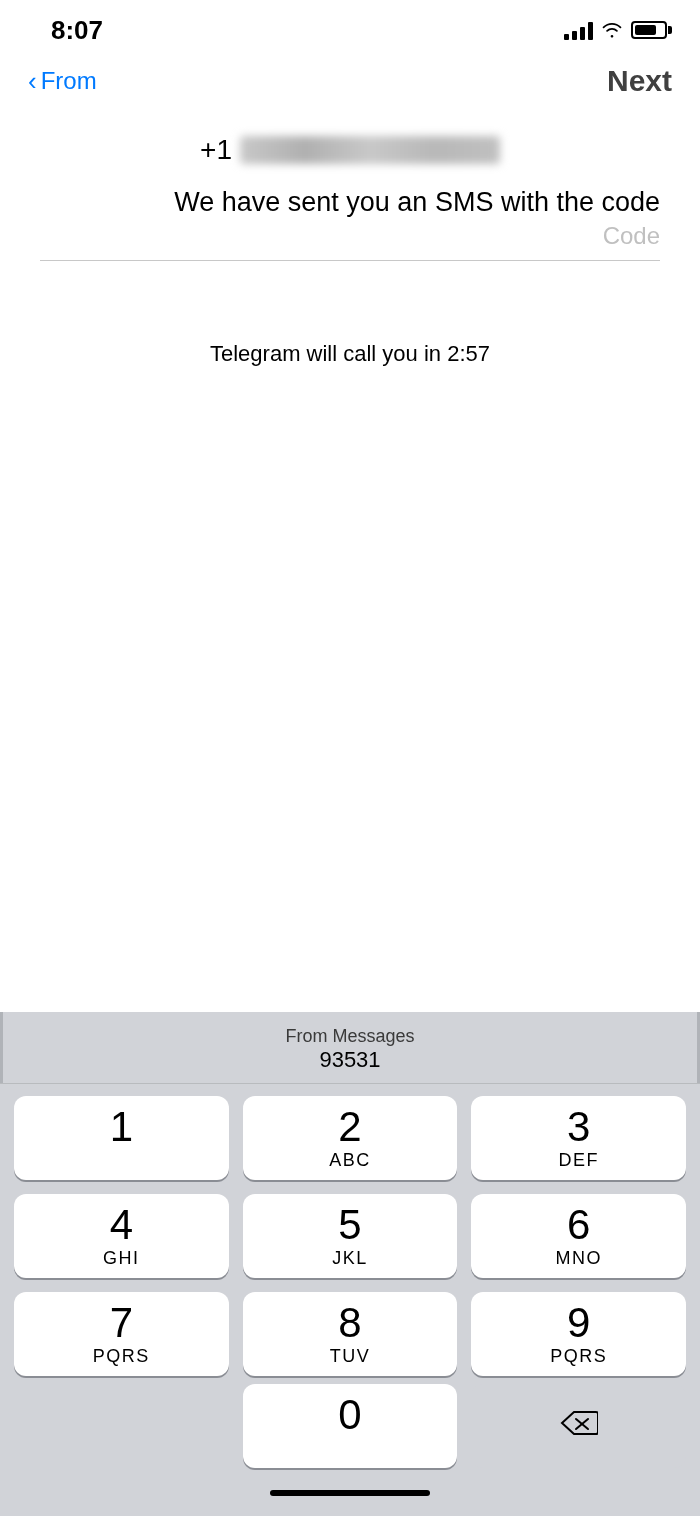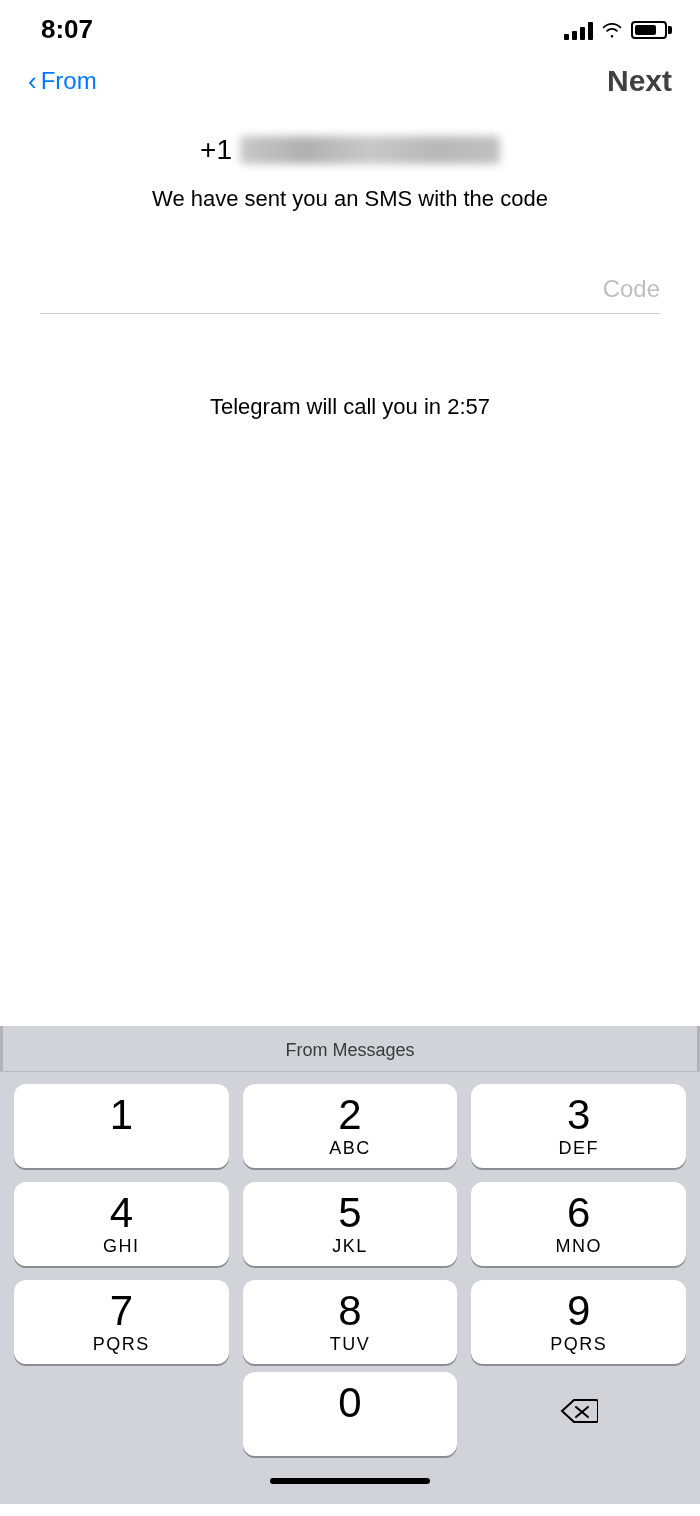--- a/index.html
+++ b/index.html
@@ -14,22 +14,24 @@
       background: #ffffff;
       font-family: -apple-system, 'Helvetica Neue', sans-serif;
       overflow: hidden;
       position: relative;
     }
 
     
     .status-bar {
       display: flex;
       justify-content: space-between;
-      padding: 14px 28px 8px 41px;
+      align-items: center;
+      padding: 14px 28px 8px 16px;
       height: 54px;
+      margin-left: 35px;
     }
 
     .status-time {
       font-size: 26px;
       font-weight: 600;
       color: #000;
     }
 
     .status-icons {
       display: flex;
@@ -141,24 +143,24 @@
       display: inline-block;
       width: 260px;
       height: 28px;
       background: linear-gradient(90deg, #c8c8c8 0%, #b0b0b0 25%, #c8c8c8 50%, #b8b8b8 75%, #c0c0c0 100%);
       filter: blur(4px);
       border-radius: 4px;
       vertical-align: middle;
     }
 
     .sms-description {
-      font-size: 22px;
-      color: #000;
-      margin-bottom: 60px;
+      font-size: 27px;
+      color: #000;
       line-height: 1.4;
+      text-align: right;
     }
 
     
     .code-input-container {
       margin: 0 40px 60px 40px;
       position: relative;
     }
 
     .code-input {
       width: 100%;
@@ -183,21 +185,21 @@
       font-size: 22px;
       color: #000;
       text-align: center;
       padding: 20px 62px;
       margin-top: 20px;
     }
 
     
     .keyboard-area {
       position: absolute;
-      bottom: 12px;
+      bottom: 0;
       left: 0;
       right: 0;
       background: #d1d3d8;
     }
 
     .keyboard-suggestion-bar {
       background: #d1d3d8;
       padding: 14px 20px 10px;
       text-align: center;
       border-bottom: 1px solid #b8bbbe;
@@ -337,20 +339,21 @@
 </div>
 
 <div class="call-notice">Telegram will call you in 2:57</div>
 
 <div class="keyboard-area">
 
   <div class="keyboard-suggestion-bar" style="position:relative;">
     <div style="position:absolute;left:0;top:0;width:3px;height:100%;background:#b0b3b8;"></div>
     <div style="position:absolute;right:0;top:0;width:3px;height:100%;background:#b0b3b8;"></div>
     <div class="suggestion-from">From Messages</div>
+    <div class="suggestion-code">93531</div>
   </div>
 
   <div class="keyboard-grid">
 
     <button class="key-btn">
       <span class="key-number">1</span>
       <span class="key-letters">&nbsp;</span>
     </button>
     <button class="key-btn">
       <span class="key-number">2</span>

